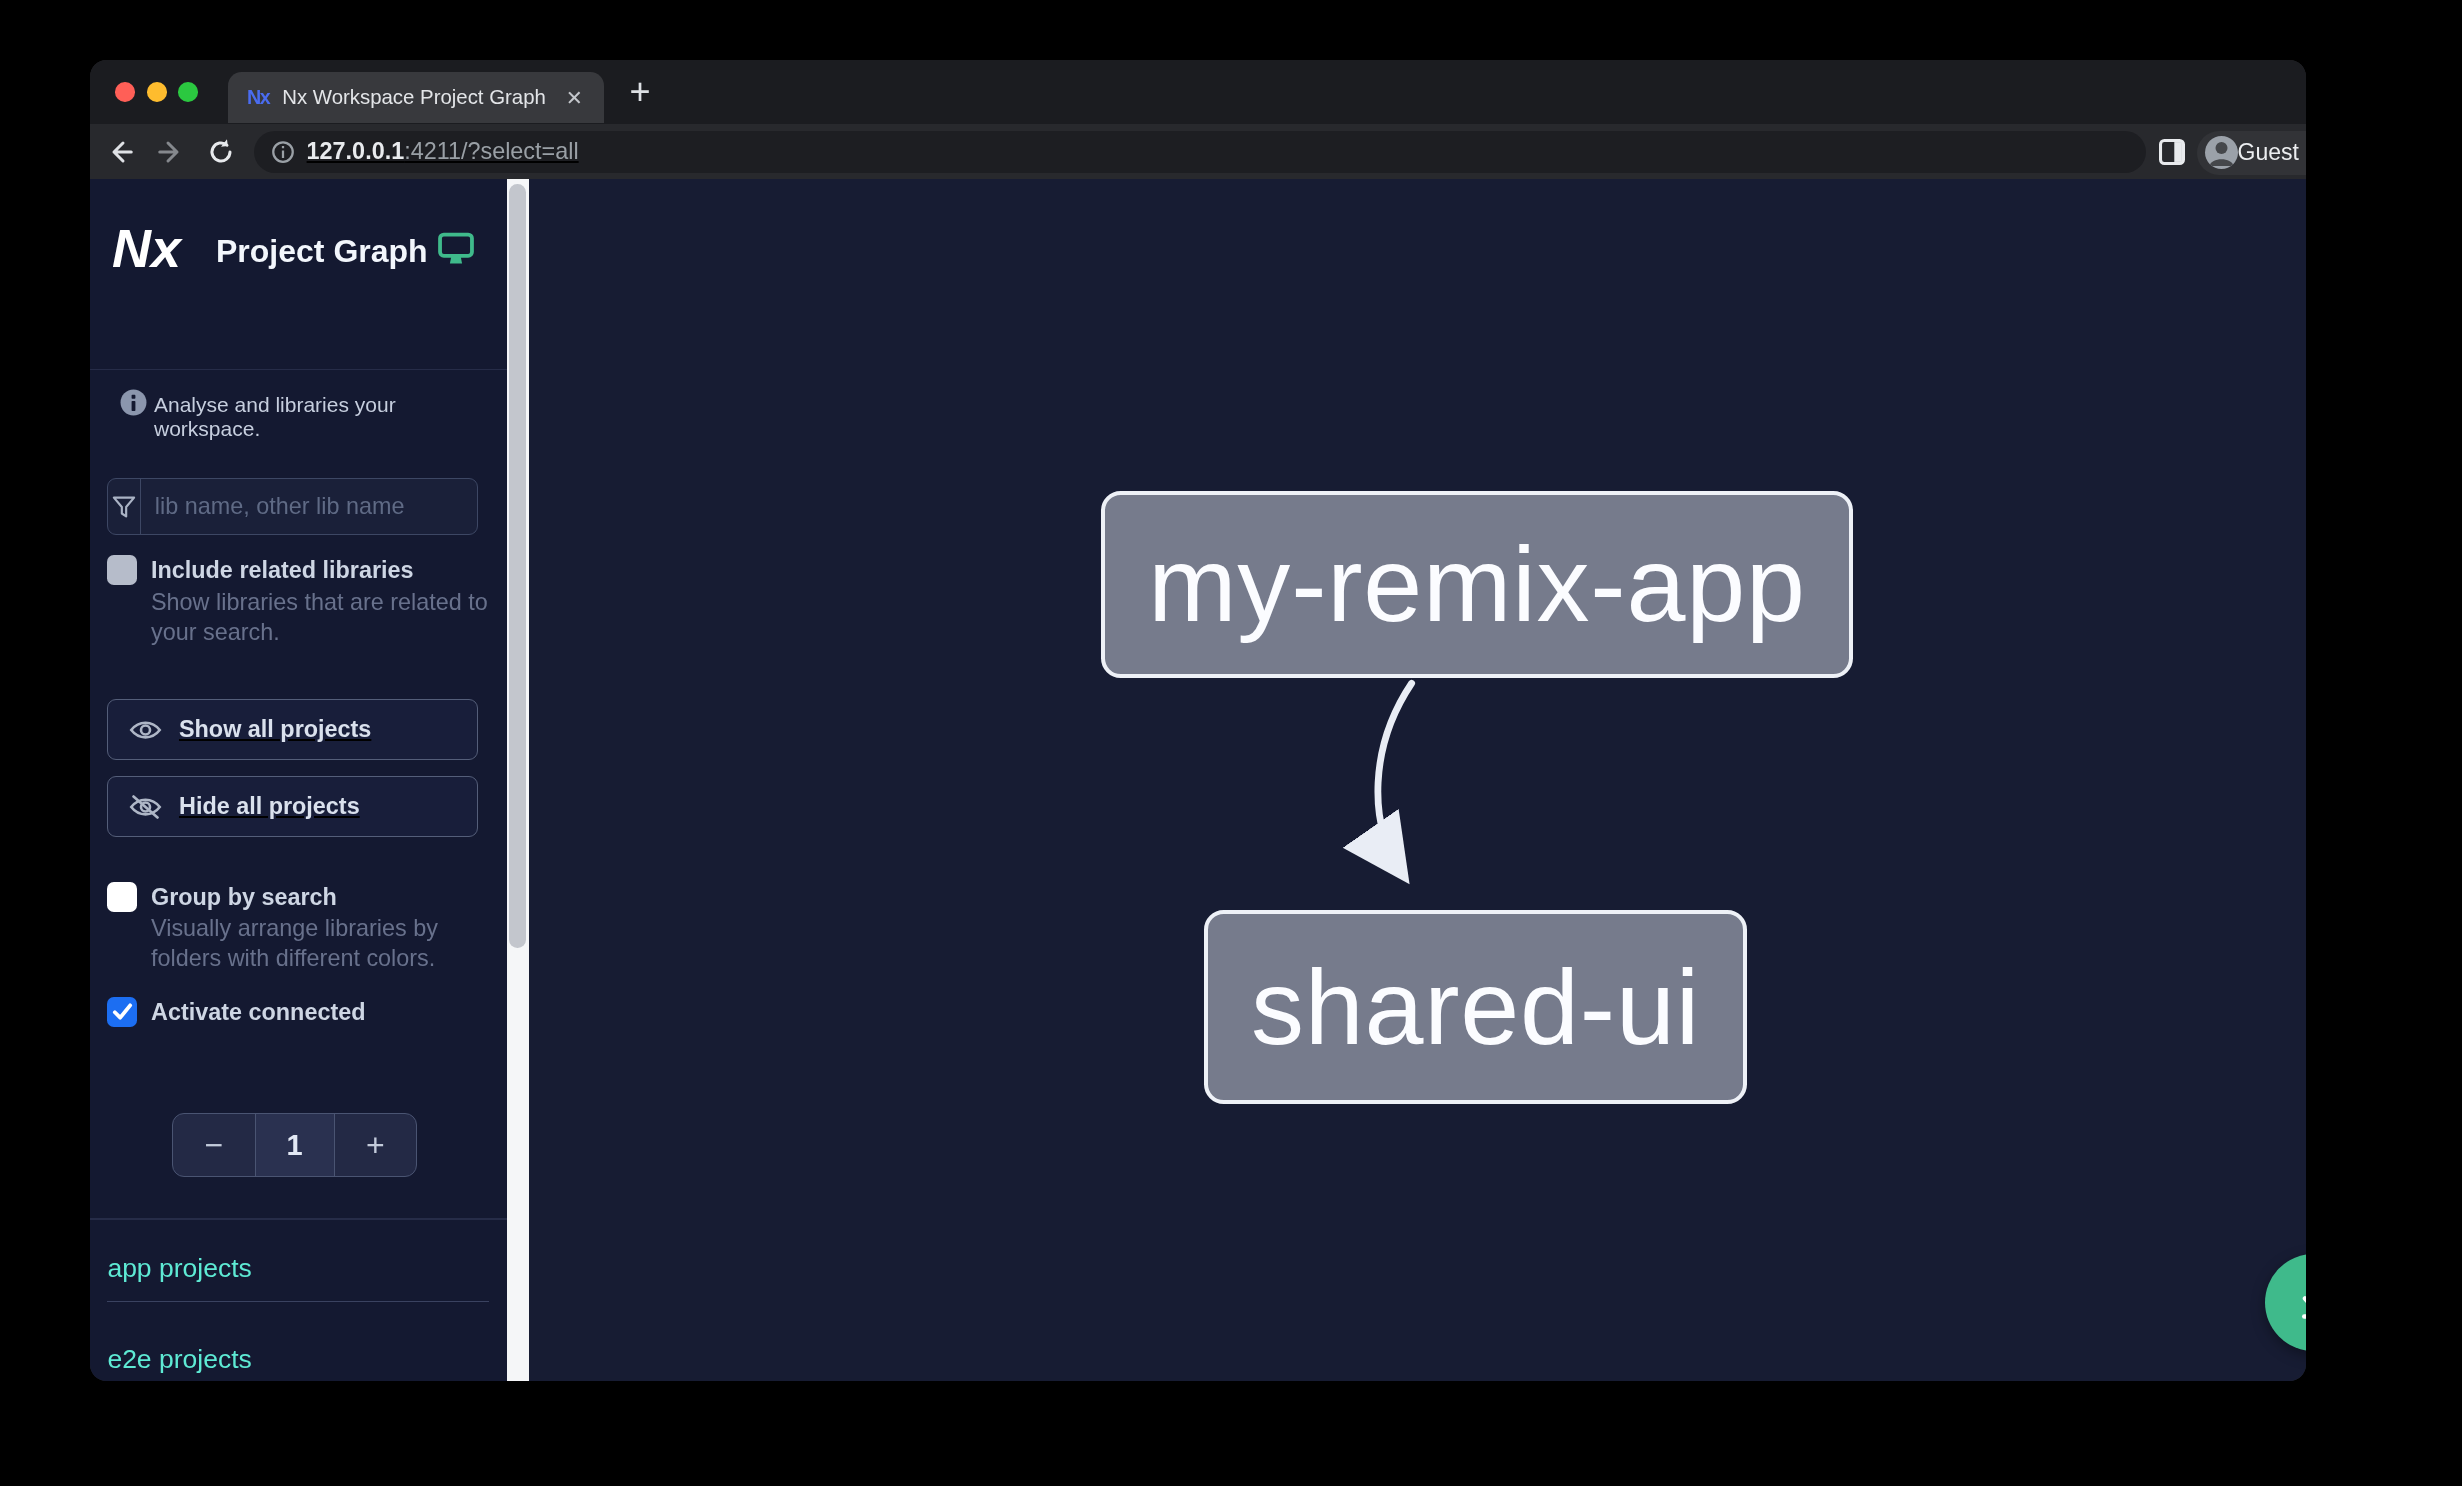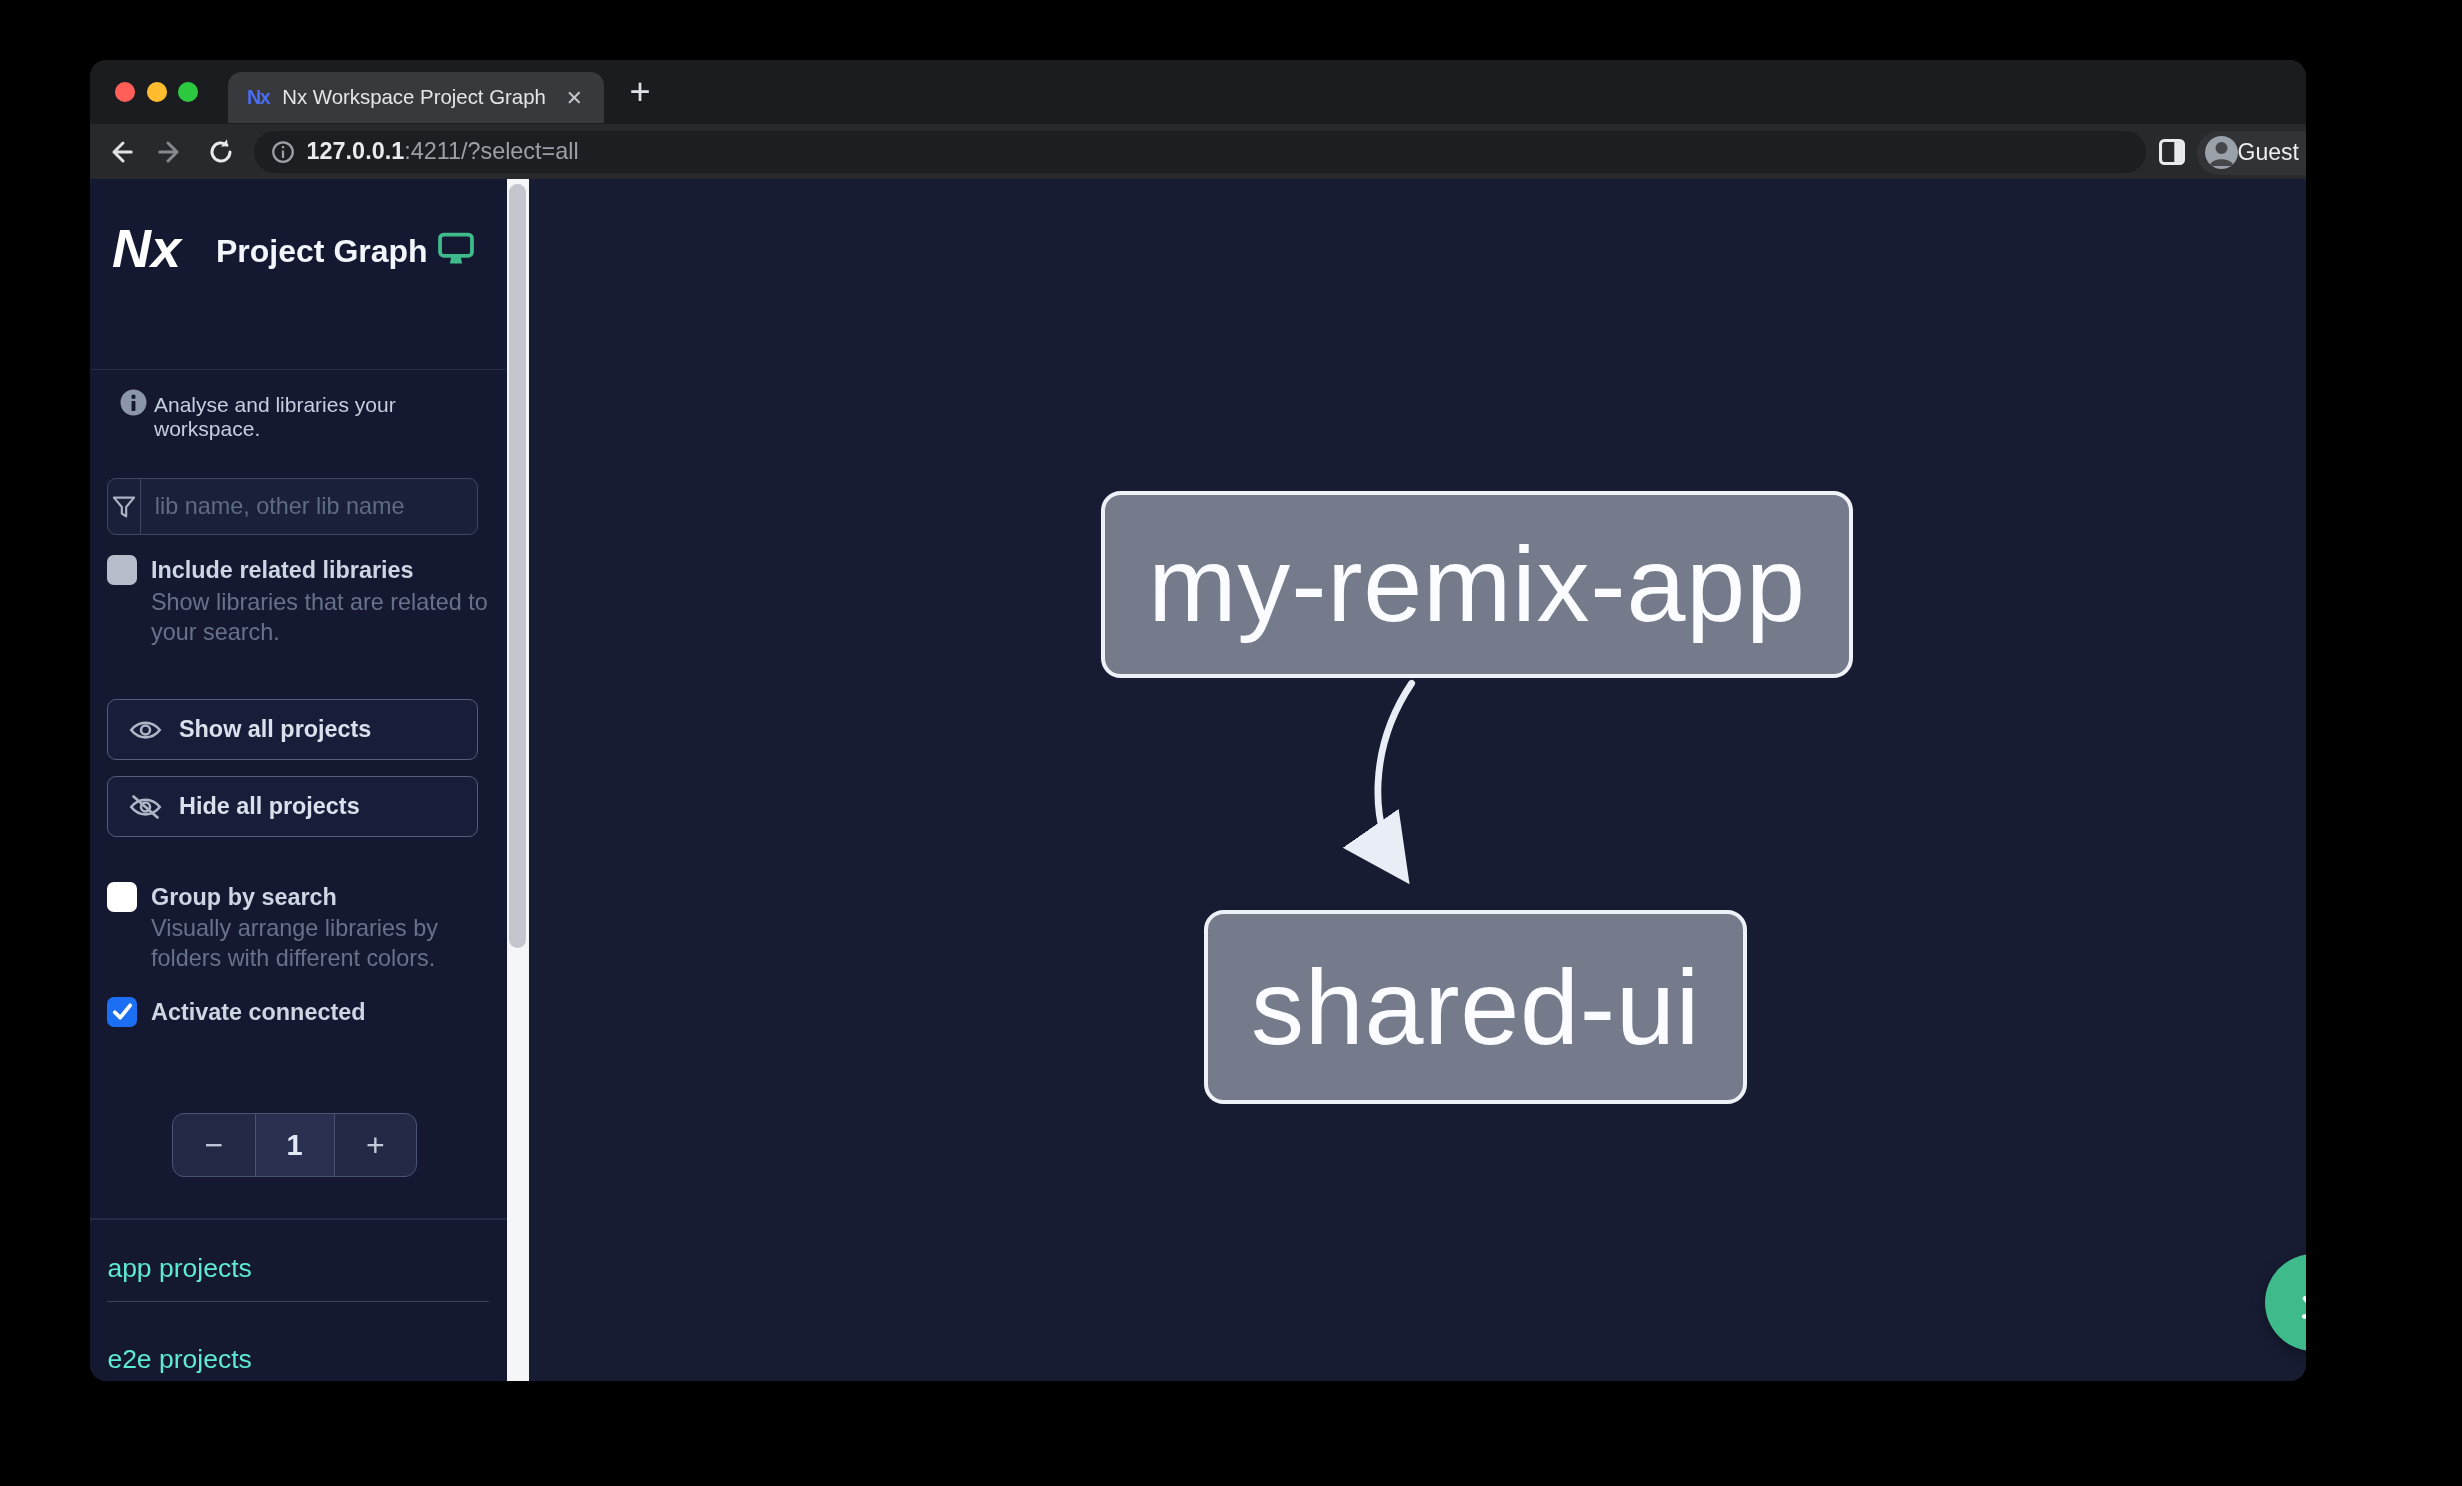--- a/index.html
+++ b/index.html
@@ -16,21 +16,21 @@
   .tab{position:absolute;left:138px;top:12px;width:376px;height:51px;background:#38393d;border-radius:13.6px 13.6px 0 0;display:flex;align-items:center;padding:0 16.6px;}
   .favicon{width:27px;height:27px;display:flex;align-items:center;justify-content:center;color:#4a6cf0;font-weight:800;font-size:19.7px;letter-spacing:-1.5px;}
   .tab-title{flex:1;margin-left:10.6px;color:#e3e5e8;font-size:20.4px;white-space:nowrap;overflow:hidden;}
   .tab-close{color:#c4c7cc;font-size:20.4px;padding:3px 4.5px;border-radius:6px;}
   .newtab{position:absolute;left:529px;top:10.6px;width:42px;height:42px;color:#dde0e4;font-size:36px;font-weight:300;display:flex;align-items:center;justify-content:center;}
   .tab-chevron{position:absolute;left:2248px;top:19.7px;width:30px;height:26px;}
 
   
   .toolbar{position:absolute;left:0;top:64px;width:2294px;height:55px;background:#28292d;}
   .navic{position:absolute;top:13px;width:30px;height:30px;}
-  .omnibox{position:absolute;left:164px;top:6.8px;width:1892px;height:42px;border-radius:21px;background:#1d1e22;display:flex;align-items:center;padding:0 16.6px;}
+  .omnibox{position:absolute;left:164px;top:6.8px;width:1892px;height:42px;border-radius:21px;background:#1d1e22;display:flex;align-items:center;padding:0 16.6px;text-decoration:underline;}
   .url{margin-left:12px;font-size:23.4px;white-space:nowrap;}
   .url .host{color:#e9ebee;font-weight:600;}
   .url .rest{color:#9aa0a6;}
   .sidepanel-ic{position:absolute;left:2069px;top:15px;width:26px;height:26px;}
   .guest{position:absolute;left:2107px;top:6.8px;width:130px;height:44px;border-radius:22px;background:#323337;display:flex;align-items:center;padding:0 7.6px;}
   .guest .label{color:#eceef0;font-size:23px;}
   .avatar{width:33px;height:33px;border-radius:50%;background:#9ba1a9;overflow:hidden;display:flex;align-items:center;justify-content:center;}
   .kebab{position:absolute;left:2257px;top:12px;width:15px;height:33px;display:flex;flex-direction:column;align-items:center;justify-content:center;gap:6px;}
   .kebab i{width:5.3px;height:5.3px;border-radius:50%;background:#e8eaed;}
 
@@ -53,21 +53,21 @@
   .search input{flex:1;background:transparent;border:none;outline:none;padding:0 13.6px;font-size:23.4px;color:#cdd5e4;}
   .search input::placeholder{color:#5f6a85;opacity:1;}
 
   .chk{position:absolute;width:29.5px;height:29.5px;border-radius:6.8px;}
   .chk.gray{background:#b6bcca;}
   .chk.white{background:#ffffff;}
   .chk.blue{background:#1c6ef2;display:flex;align-items:center;justify-content:center;}
   .chk-label{position:absolute;left:61px;font-size:23.4px;font-weight:600;color:#ced6e4;line-height:30px;}
   .chk-desc{position:absolute;left:61px;width:361px;font-size:23.4px;color:#68718c;line-height:30px;}
 
-  .sb-btn{position:absolute;left:17.4px;width:371px;height:61px;border:1.5px solid #545e79;border-radius:9px;background:#181e3a;display:flex;align-items:center;padding:0 21px;}
+  .sb-btn{position:absolute;left:17.4px;width:371px;height:61px;border:1.5px solid #545e79;border-radius:9px;background:#181e3a;display:flex;align-items:center;padding:0 21px;text-decoration:underline;}
   .sb-btn .lbl{margin-left:16.6px;font-size:23.4px;font-weight:600;color:#dae1ed;}
 
   .stepper{position:absolute;left:82px;top:934px;width:245px;height:64px;border:1.5px solid #4a5472;border-radius:12px;background:#232945;display:flex;overflow:hidden;}
   .stepper .cell{flex:1;display:flex;align-items:center;justify-content:center;font-size:32px;color:#c3cbdb;}
   .stepper .val{width:80px;flex:none;border-left:1.5px solid #4a5472;border-right:1.5px solid #4a5472;background:#2a3150;font-size:29px;font-weight:600;color:#e2e8f4;}
 
   .sb-divider{position:absolute;left:0;top:1039px;width:417px;height:1.5px;background:#262c48;}
   .proj-section{position:absolute;left:17.4px;width:382px;}
   .proj-section .hd{font-size:26.5px;color:#5eead4;}
   .proj-section .rule{margin-top:16.6px;height:1.5px;background:#3a4260;}

